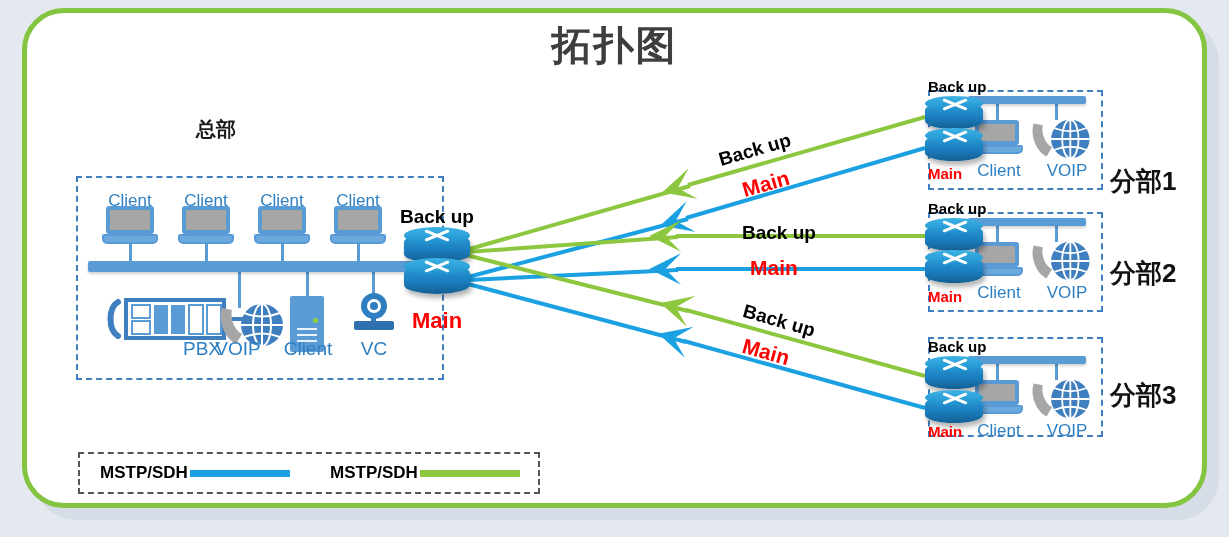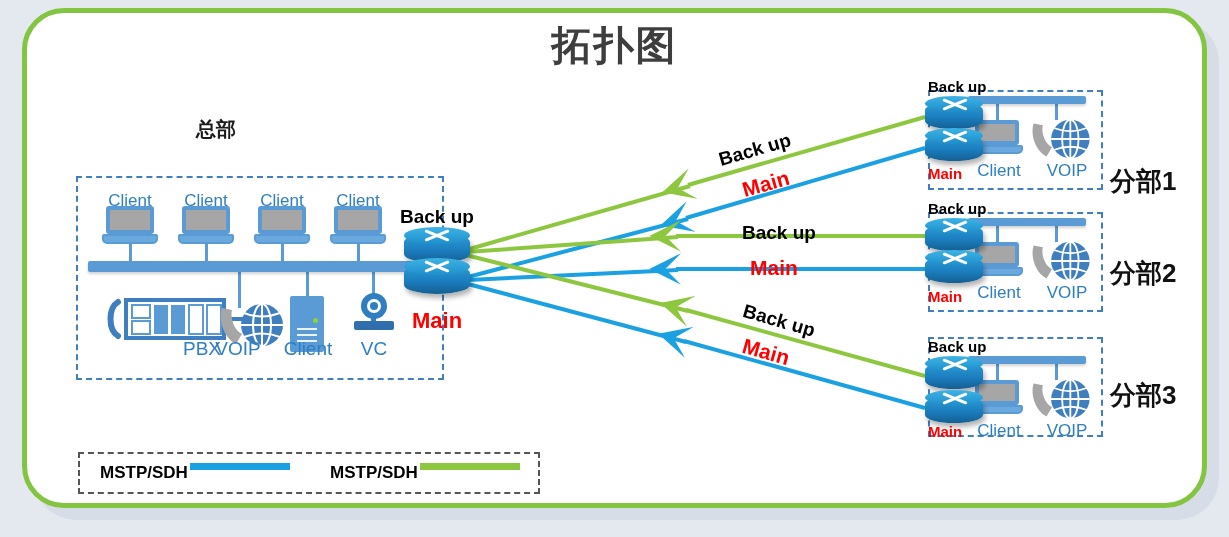--- a/index.html
+++ b/index.html
@@ -128,21 +128,21 @@
   .lbl-backup{color:#000;}
   .lbl-main{color:#ff0000;}
 
   
   .rcap{position:absolute;font-size:19px;font-weight:bold;z-index:8;white-space:nowrap;}
   .rcap.backup{color:#000;}
   .rcap.main{color:#ff0000;}
   .rcap.sm{font-size:15px;}
 
   
-  .legend-item{position:absolute;z-index:7;display:flex;}
+  .legend-item{position:absolute;z-index:7;display:flex;align-items:center;}
   .legend-item .ltext{font-size:17px;font-weight:bold;color:#000;}
   .legend-item .lline{width:100px;height:7px;margin-left:2px;}
 
   svg{display:block;overflow:visible;}
 </style>
 </head>
 <body>
 
 <div id="stage">
 

